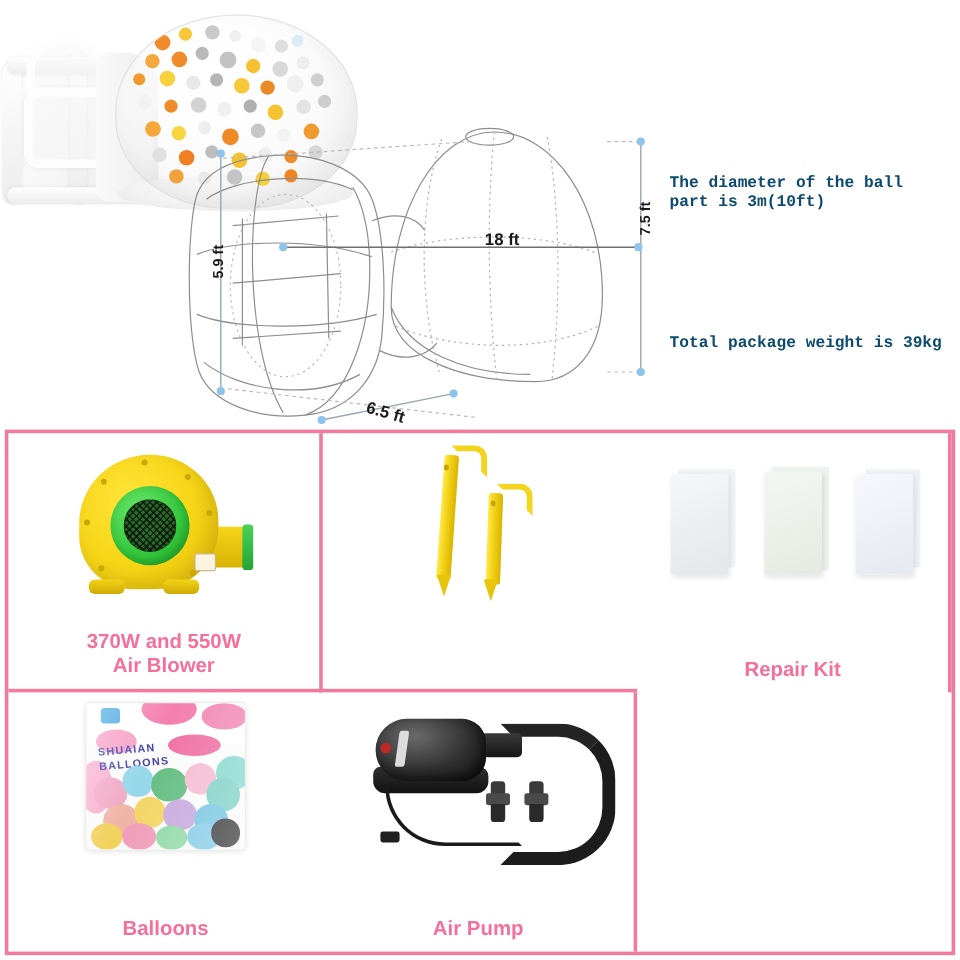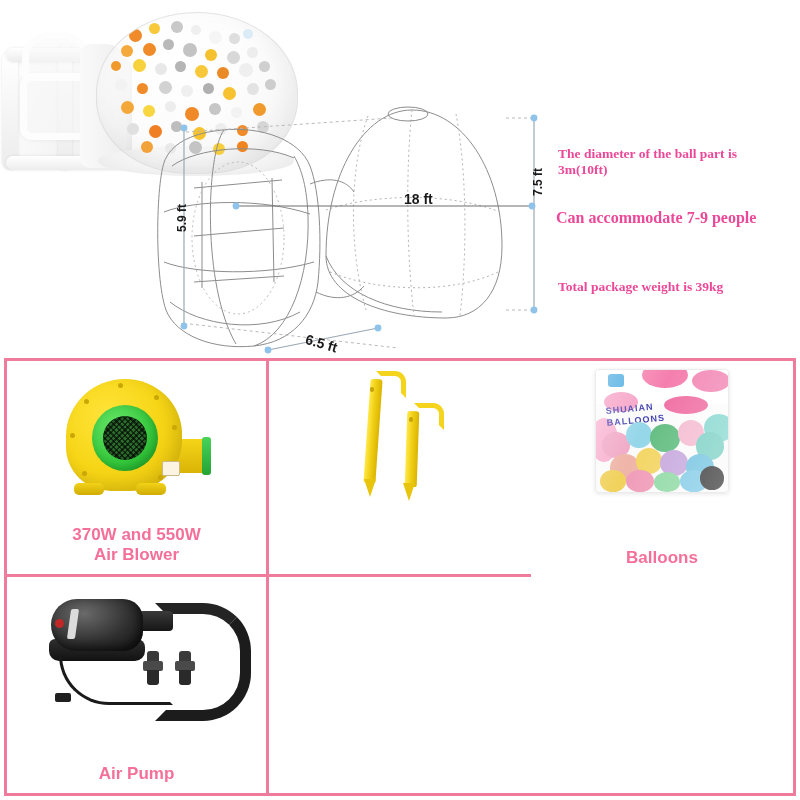--- a/index.html
+++ b/index.html
@@ -63,22 +63,22 @@
     position:absolute;font-weight:bold;color:#1a1a1a;
     font-family:"Liberation Sans", sans-serif;white-space:nowrap;
   }
   #dim-10ft{left:404px;top:191px;font-size:14px;}
   #dim-65ft{left:308px;top:331px;font-size:14px;transform:rotate(16deg);transform-origin:left top;}
   #dim-59ft{left:175px;top:232px;font-size:12px;transform:rotate(-90deg);transform-origin:left top;}
   #dim-75ft{left:531px;top:196px;font-size:12px;transform:rotate(-90deg);transform-origin:left top;}
 
   
   .annot{
-    position:absolute;color:#ec4899;font-weight:bold;
-    font-family:Liberation Serif, serif;line-height:1.16;
+    position:absolute;color:#0c4a6e;font-weight:bold;
+    font-family:Liberation Mono, monospace;line-height:1.16;
   }
   #annot-diameter{left:558px;top:146px;font-size:13.5px;width:230px;}
   #annot-capacity{left:556px;top:209px;font-size:16px;width:230px;}
   #annot-weight{left:558px;top:279px;font-size:13.5px;width:230px;}
 
   
   #grid{
     position:absolute;left:4px;top:358px;width:792px;height:438px;
     display:grid;grid-template-columns:1fr 1fr 1fr;grid-template-rows:1fr 1fr;
     border:3px solid #ef7c9c;box-sizing:border-box;background:#fff;
@@ -376,21 +376,20 @@
         <circle cx="384" cy="214" r="3.4"></circle>
     </g>
   </svg>
 
   <div class="dim-label" id="dim-10ft">18 ft</div>
   <div class="dim-label" id="dim-65ft">6.5 ft</div>
   <div class="dim-label" id="dim-59ft">5.9 ft</div>
   <div class="dim-label" id="dim-75ft">7.5 ft</div>
 
   <div class="annot" id="annot-diameter">The diameter of the ball part is 3m(10ft)</div>
-  <div class="annot" id="annot-capacity">Can accommodate 7-9 people</div>
   <div class="annot" id="annot-weight">Total package weight is 39kg</div>
 </div>
 
 <div id="grid">
 
 
   <div class="cell col2">
     <div class="cell-art">
       <div class="blower">
         <div class="blower-outlet"></div>
@@ -426,20 +425,31 @@
       </div>
       <div class="stake" style="left:50%;top:42px;margin-left:6px;width:36px;height:100px;">
         <div class="stake-hook" style="left:8px;top:0px;"></div>
         <div class="stake-shaft" style="left:0px;top:8px;height:76px;transform:rotate(2deg);"></div>
         <div class="stake-hole" style="left:3px;top:14px;"></div>
         <div class="stake-tip" style="left:-3px;top:80px;"></div>
       </div>
     </div>
   </div>
 
+  <div class="cell col1 row2">
+    <div class="cell-art">
+      <div class="patch-back" style="left:34px;top:30px;width:48px;height:82px;background:#f0f2f4;"></div>
+      <div class="patch" style="left:28px;top:34px;width:48px;height:84px;background:linear-gradient(160deg,#f5f7f9,#e3e7ea);"></div>
+      <div class="patch-back" style="left:112px;top:28px;width:48px;height:86px;background:#eef2ee;"></div>
+      <div class="patch" style="left:106px;top:32px;width:48px;height:86px;background:linear-gradient(160deg,#f3f7f2,#e4eae2);"></div>
+      <div class="patch-back" style="left:190px;top:30px;width:46px;height:82px;background:#eef1f6;"></div>
+      <div class="patch" style="left:182px;top:34px;width:48px;height:84px;background:linear-gradient(160deg,#f6f8fc,#e5e9f0);"></div>
+    </div>
+    <div class="cell-label">Repair Kit</div>
+  </div>
 
   <div class="cell col3 row2">
     <div class="cell-art">
       <div class="balloon-bag">
         <div class="bb-header"></div>
         <span class="bb-swirl" style="left:46px;top:-8px;width:46px;height:26px;background:#f25f9a;"></span>
         <span class="bb-swirl" style="left:96px;top:0px;width:38px;height:22px;background:#f06ea6;"></span>
         <span class="bb-swirl" style="left:8px;top:22px;width:34px;height:20px;background:#f487b6;"></span>
         <span class="bb-swirl" style="left:68px;top:26px;width:44px;height:18px;background:#ec4f8e;"></span>
         <span class="bb-swirl" style="left:-6px;top:48px;width:28px;height:44px;background:#f79ec4;"></span>

